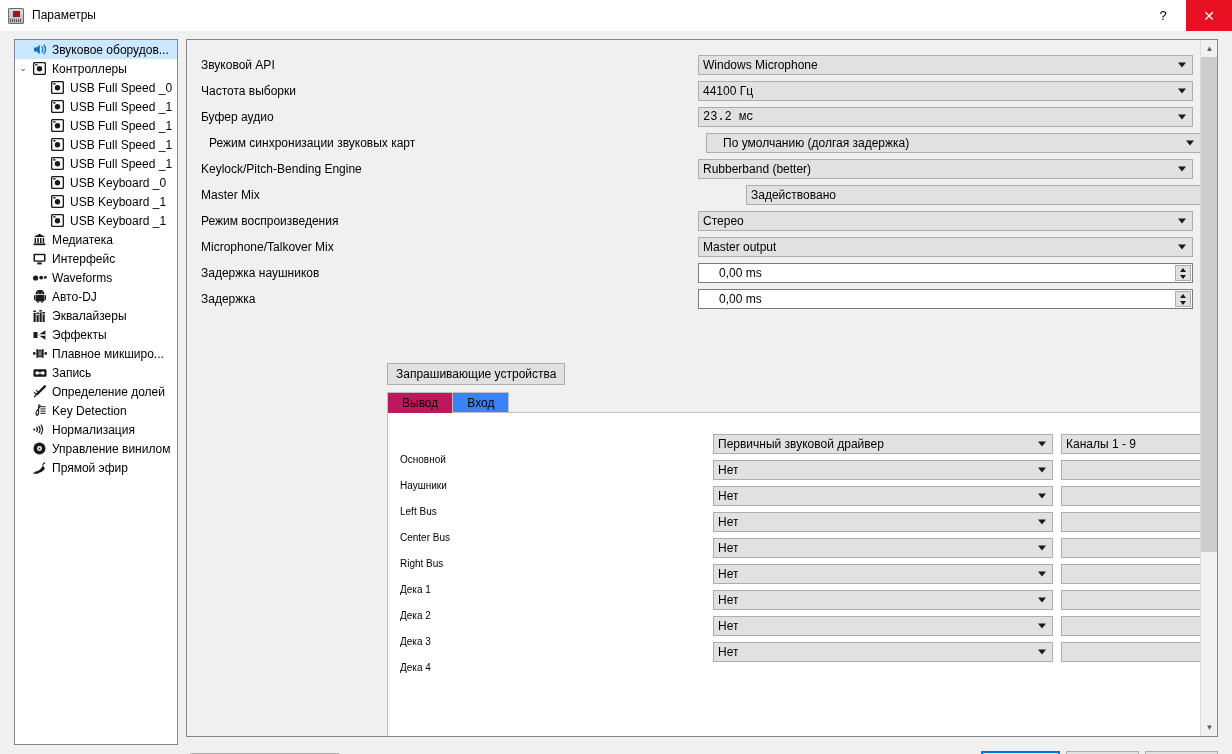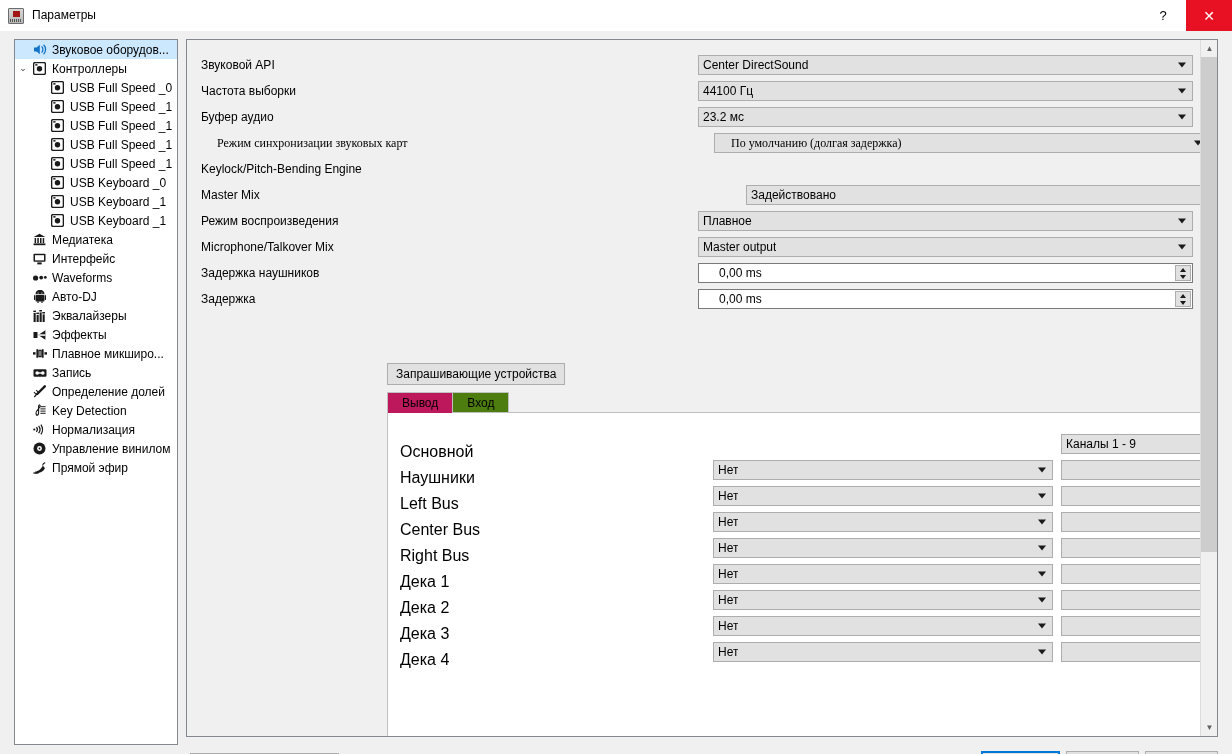--- a/index.html
+++ b/index.html
@@ -240,43 +240,43 @@
     display: flex;
     align-items: flex-end;
   }
   .tab {
     height: 21px;
     padding: 0 14px;
     display: flex; align-items: center;
     font-size: 12px;
     border: 1px solid #c0c0c0;
     border-bottom: none;
-    background: #4d7c0f;
+    background: #3b82f6;
     cursor: default;
     position: relative;
   }
   .tab.active {
     background: #be185d;
     border-color: #c0c0c0;
     z-index: 2;
   }
   .tab + .tab { margin-left: -1px; }
   .tabpanel {
     position: relative;
     height: 342px;
     background: #ffffff;
     border: 1px solid #c0c0c0;
     margin-top: -1px;
   }
   .dev-row { position: relative; height: 26px; }
   .dev-row .dlabel {
     position: absolute;
-    left: 12px; top: 8px;
+    left: 12px; top: 16px;
     line-height: 26px;
-    font-size: 16px;
+    font-size: 10px;
   }
   .dev-combo-a {
     position: absolute;
     left: 325px; top: 3px;
     width: 340px; height: 20px;
   }
   .dev-combo-b {
     position: absolute;
     left: 673px; top: 3px;
     width: 320px; height: 20px;
@@ -576,59 +576,63 @@
     </div>
 
     <div class="main">
       <div class="main-inner">
 
         <div class="form-top">
           <div id="form-host">
               <div class="frow" style="top: 12px; position: absolute; left: 0px; width: 1013px;">
                 <div class="flabel">Звуковой API</div>
                 <div class="combo" style="left: 511px; top: 3px; width: 495px;">
-                  <span class="ctext">Center DirectSound</span>
+                  <span class="ctext">Windows Microphone</span>
                   <span class="carrow"></span>
                 </div>
               </div>
               <div class="frow" style="top: 38px; position: absolute; left: 0px; width: 1013px;">
                 <div class="flabel">Частота выборки</div>
                 <div class="combo" style="left: 511px; top: 3px; width: 495px;">
                   <span class="ctext">44100 Гц</span>
                   <span class="carrow"></span>
                 </div>
               </div>
               <div class="frow" style="top: 64px; position: absolute; left: 0px; width: 1013px;">
                 <div class="flabel">Буфер аудио</div>
-                <div class="combo" style="left: 511px; top: 3px; width: 495px;">
+                <div class="combo" style="left: 511px; top: 3px; width: 495px; font-family: Liberation Mono, monospace;">
                   <span class="ctext">23.2 мс</span>
                   <span class="carrow"></span>
                 </div>
               </div>
-              <div class="frow" style="top: 90px; position: absolute; left: 16px; width: 1013px; font-family: Liberation Serif, serif;">
+              <div class="frow" style="top: 90px; position: absolute; left: 8px; width: 1013px;">
                 <div class="flabel">Режим синхронизации звуковых карт</div>
                 <div class="combo" style="left: 511px; top: 3px; width: 495px; padding-left: 16px;">
                   <span class="ctext">По умолчанию (долгая задержка)</span>
                   <span class="carrow"></span>
                 </div>
               </div>
               <div class="frow" style="top: 116px; position: absolute; left: 0px; width: 1013px;">
                 <div class="flabel">Keylock/Pitch-Bending Engine</div>
+                <div class="combo" style="left: 511px; top: 3px; width: 495px;">
+                  <span class="ctext">Rubberband (better)</span>
+                  <span class="carrow"></span>
+                </div>
               </div>
               <div class="frow" style="top: 142px; position: absolute; left: 0px; width: 1013px;">
                 <div class="flabel">Master Mix</div>
                 <div class="combo" style="left: 511px; top: 3px; width: 495px; margin-left: 48px;">
                   <span class="ctext">Задействовано</span>
                   <span class="carrow"></span>
                 </div>
               </div>
               <div class="frow" style="top: 168px; position: absolute; left: 0px; width: 1013px;">
                 <div class="flabel">Режим воспроизведения</div>
                 <div class="combo" style="left: 511px; top: 3px; width: 495px;">
-                  <span class="ctext">Плавное</span>
+                  <span class="ctext">Стерео</span>
                   <span class="carrow"></span>
                 </div>
               </div>
               <div class="frow" style="top: 194px; position: absolute; left: 0px; width: 1013px;">
                 <div class="flabel">Microphone/Talkover Mix</div>
                 <div class="combo" style="left: 511px; top: 3px; width: 495px;">
                   <span class="ctext">Master output</span>
                   <span class="carrow"></span>
                 </div>
               </div>
@@ -663,20 +667,24 @@
                 <span>Вывод</span>
               </div>
               <div class="tab">
                 <span>Вход</span>
               </div>
             </div>
           <div class="tabpanel">
             <div id="devrows-host" style="padding-top:18px;">
                 <div class="dev-row">
                   <div class="dlabel">Основной</div>
+                  <div class="combo dev-combo-a">
+                    <span class="ctext">Первичный звуковой драйвер</span>
+                    <span class="carrow"></span>
+                  </div>
                   <div class="combo dev-combo-b">
                     <span class="ctext">Каналы 1 - 9</span>
                   </div>
                 </div>
                 <div class="dev-row">
                   <div class="dlabel">Наушники</div>
                   <div class="combo dev-combo-a">
                     <span class="ctext">Нет</span>
                     <span class="carrow"></span>
                   </div>

